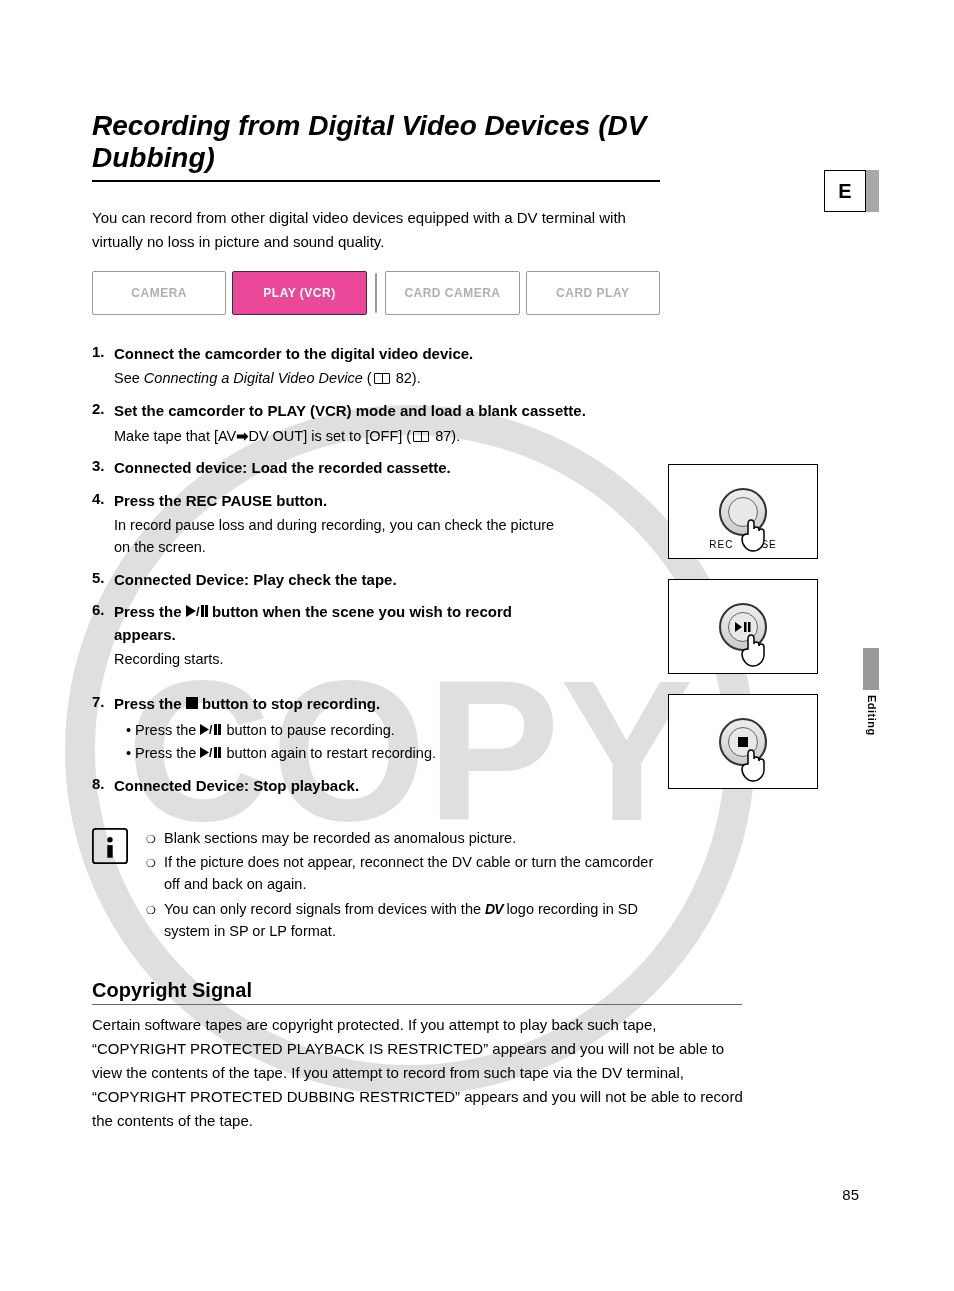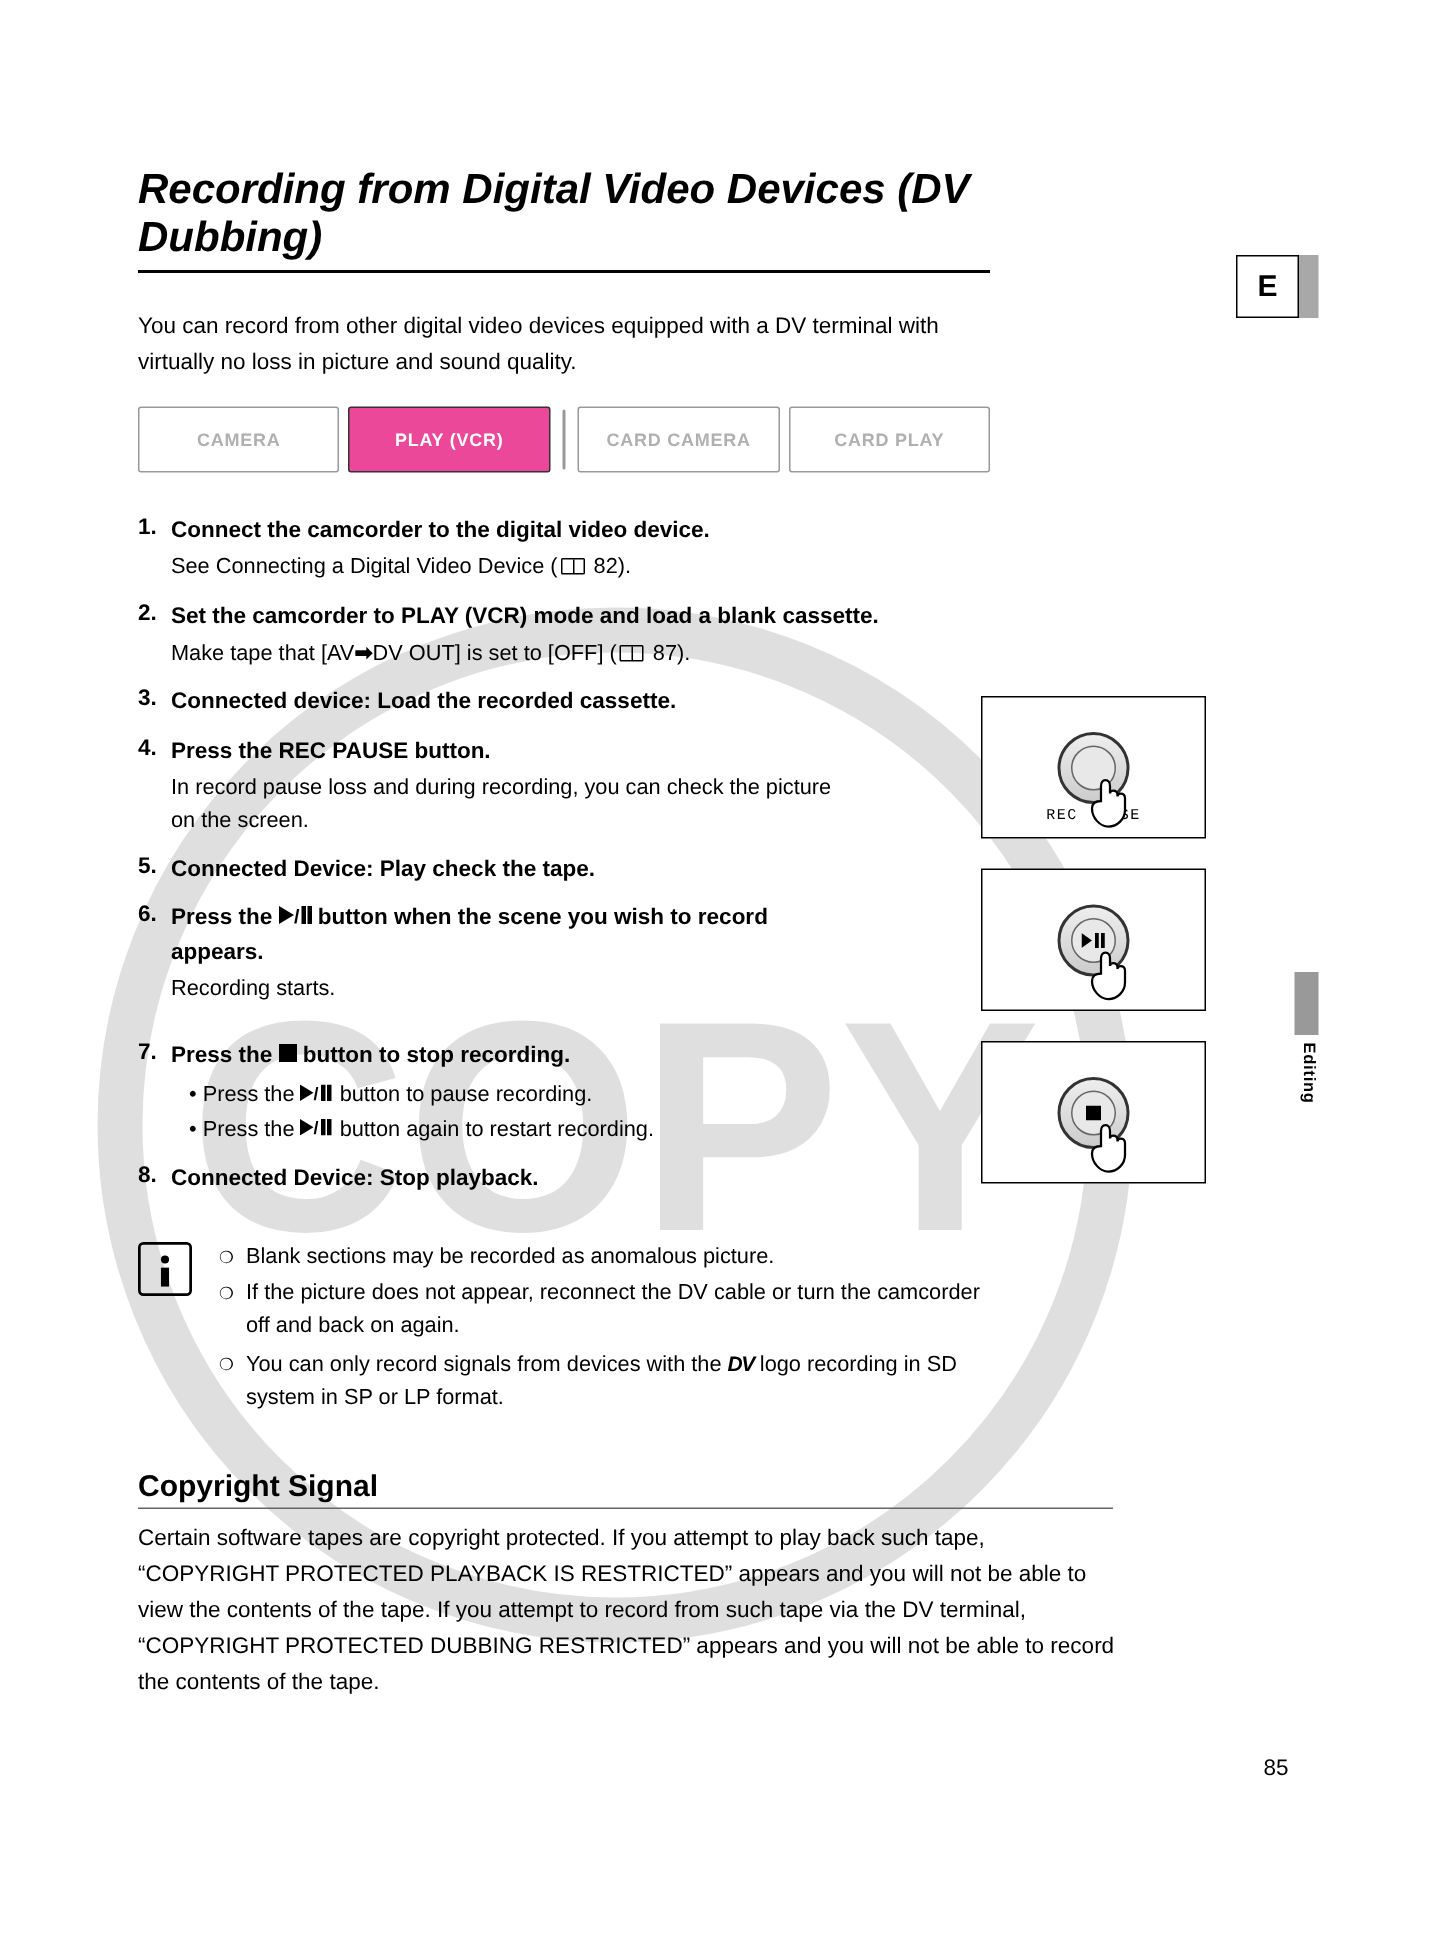--- a/index.html
+++ b/index.html
@@ -114,21 +114,21 @@
     left: 0;
     font-weight: bold;
   }
   .step-title { font-weight: bold; line-height: 1.5; }
   .step-sub {
     font-weight: normal;
     margin-top: 3px;
     line-height: 1.5;
     font-size: 14.5px;
   }
-  .step-sub .ital { }
+  .step-sub .ital { font-style: italic; }
   .book-icon {
     display: inline-block;
     width: 16px;
     height: 11px;
     border: 1px solid #000;
     border-radius: 1px;
     position: relative;
     vertical-align: -1px;
     margin: 0 2px;
   }
@@ -146,24 +146,23 @@
     margin-top: 4px;
   }
   .bullet-list .row {
     padding-left: 12px;
     margin-bottom: 2px;
     line-height: 1.5;
     font-size: 14.5px;
   }
   .fig-col {
     position: absolute;
-    right: 150px;
+    right: 136px;
     top: 464px;
     width: 150px;
-    font-family: Liberation Mono, monospace;
   }
   .fig-box {
     border: 1px solid #000;
     width: 150px;
     height: 95px;
     background: #fff;
     margin-bottom: 20px;
     display: flex;
     align-items: center;
     justify-content: center;
@@ -269,21 +268,21 @@
     margin-bottom: 8px;
     width: 650px;
   }
   .body-text {
     font-size: 15px;
     line-height: 1.6;
     width: 655px;
   }
   .page-num {
     position: absolute;
-    bottom: 104px;
+    bottom: 88px;
     right: 95px;
     font-size: 15px;
   }
 </style>
 </head>
 <body>
 
 <svg class="watermark" viewBox="0 0 700 700">
   <circle cx="350" cy="350" r="330" fill="none" stroke="#000" stroke-width="30"></circle>
   <text x="350" y="420" text-anchor="middle" font-family="Arial Black,Arial" font-weight="900" font-size="200" fill="#000">COPY</text>

